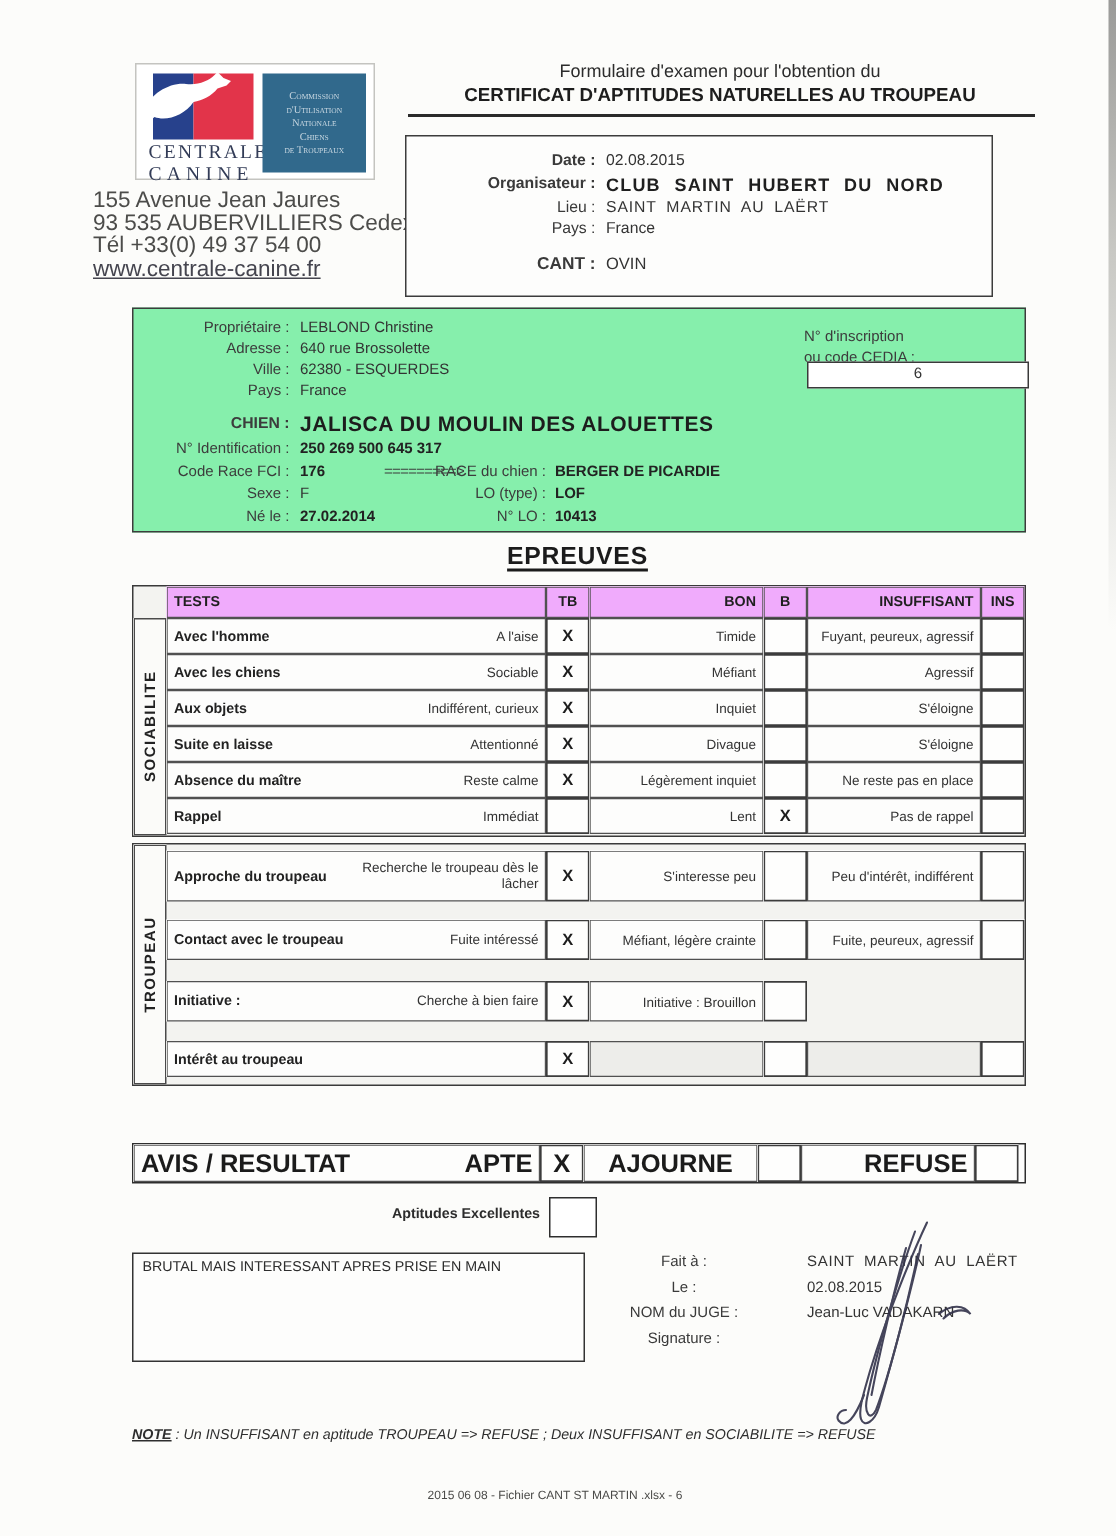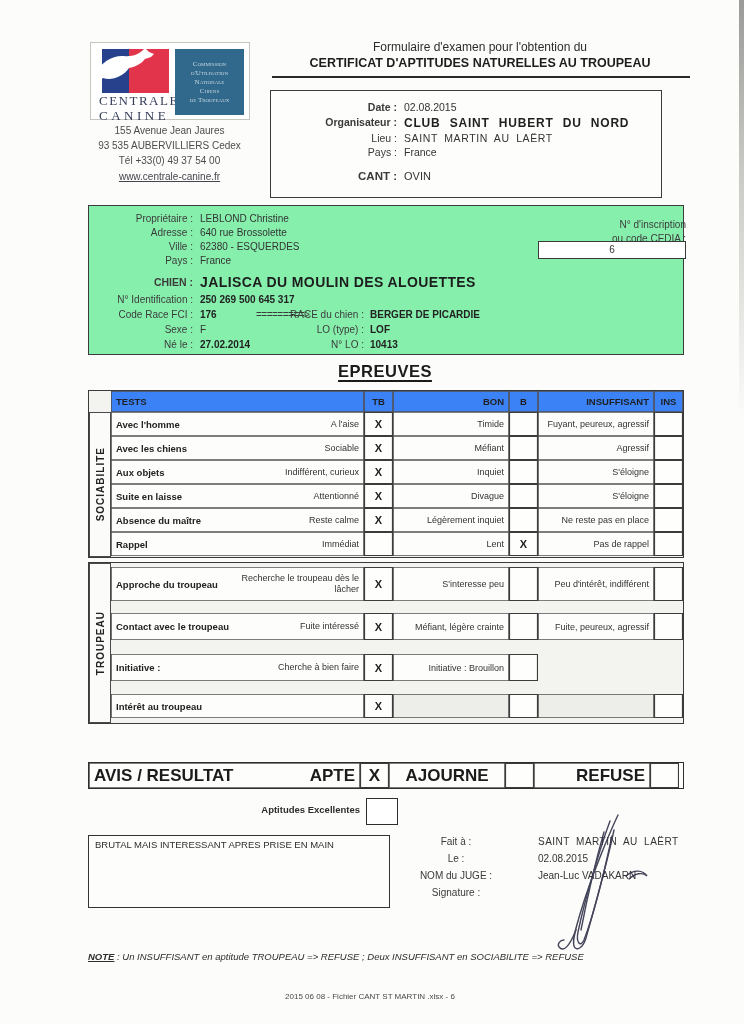--- a/index.html
+++ b/index.html
@@ -17,21 +17,21 @@
   .flag-red{width:60%;height:100%;}
   .dog-svg{position:absolute;left:0;top:4px;width:67px;height:36px;}
   .logo-word1{position:absolute;left:8px;top:50px;font-family:"Liberation Serif",serif;
     font-size:13px;letter-spacing:1.5px;color:#333c57;}
   .logo-word2{position:absolute;left:8px;top:65px;font-family:"Liberation Serif",serif;
     font-size:13px;letter-spacing:3.5px;color:#333c57;}
   .commission{position:absolute;left:84px;top:6px;width:69px;height:66px;
     display:flex;flex-direction:column;align-items:center;justify-content:center;
     font-family:"Liberation Serif",serif;font-variant:small-caps;
     font-size:7px;line-height:9px;color:#c6d6e0;text-align:center;}
-  .addr{position:absolute;left:62px;width:215px;text-align:center;font-size:10px;color:#4c4c4a;}
+  .addr{position:absolute;left:62px;width:215px;font-size:15px;color:#4c4c4a;}
   .addr a{color:#45454f;}
 
   
   .title1{position:absolute;left:270px;top:40px;width:420px;text-align:center;font-size:12px;color:#2c2c2c;}
   .title2{position:absolute;left:270px;top:56px;width:420px;text-align:center;
     font-size:12.5px;font-weight:700;color:#1d1d1d;}
   .title-rule{position:absolute;left:272px;top:76px;width:418px;height:0;border-top:2.2px solid #2a2a2a;}
 
   
   .event-box{position:absolute;left:270px;top:90px;width:390px;height:106px;
@@ -48,21 +48,21 @@
     border:1.6px solid #3c3c3c;background:#86efac;}
   .in-row{position:absolute;left:0;width:100%;font-size:10px;}
   .in-lbl{position:absolute;left:0;width:104px;text-align:right;color:#3c3c3c;}
   .in-val{position:absolute;left:111px;color:#333;}
   .in-lbl2{position:absolute;left:180px;width:95px;text-align:right;color:#3c3c3c;}
   .in-val2{position:absolute;left:281px;color:#333;}
   .in-arrow{position:absolute;left:167px;color:#3c3c3c;letter-spacing:-.5px;}
   .bold{font-weight:700;color:#222;}
   .dogname{font-size:14px;font-weight:700;letter-spacing:.4px;color:#1d1d1d;}
   .chien-lbl{font-weight:700;font-size:10.5px;}
-  .reg-lbl{position:absolute;left:447px;width:150px;text-align:right;font-size:10px;color:#3c3c3c;}
+  .reg-lbl{position:absolute;left:447px;width:150px;text-align:left;font-size:10px;color:#3c3c3c;}
   .reg-box{position:absolute;left:449px;top:35px;width:146px;height:16px;border:1.4px solid #3a3a3a;
     background:#fff;text-align:center;font-size:10px;line-height:16px;}
 
   
   .epreuves{position:absolute;left:88px;top:362px;width:594px;text-align:center;
     font-size:16.5px;font-weight:700;color:#1b1b1b;text-decoration:underline;
     text-underline-offset:3px;text-decoration-thickness:1.6px;letter-spacing:.5px;}
 
   
   .ttable{position:absolute;left:88px;width:594px;border:1.7px solid #3a3a3a;background:#f3f3f0;}
@@ -74,21 +74,21 @@
   .side1{top:21px;bottom:0;}
   .side2{top:0;bottom:0;}
   .vtext{writing-mode:vertical-rl;transform:rotate(180deg);font-weight:700;
     font-size:10px;letter-spacing:1px;color:#222;}
   .grid6{display:grid;grid-template-columns:253px 29px 116px 29px 116px 29px;}
   .grid4{display:grid;grid-template-columns:253px 29px 116px 29px;}
   .thead{position:absolute;left:22px;top:0;width:572px;height:21px;background:#f7f7f4;}
   .trows{position:absolute;left:22px;top:21px;width:572px;}
   .cell{box-shadow:inset 0 0 0 0.8px #515151;background:#fdfdfc;
     display:flex;align-items:center;font-size:9px;color:#333;min-height:0;}
-  .cell-h{font-weight:700;font-size:9.5px;color:#1f1f1f;background:#3b82f6;}
+  .cell-h{font-weight:700;font-size:9.5px;color:#1f1f1f;background:#f0abfc;}
   .pad{padding:0 5px;}
   .jright{justify-content:flex-end;text-align:right;}
   .jcenter{justify-content:center;}
   .cell-test{justify-content:space-between;padding:0 5px;}
   .t-name{font-weight:700;font-size:9.5px;color:#222;white-space:nowrap;}
   .t-opt{font-size:9px;text-align:right;max-width:165px;line-height:11px;}
   .chk{justify-content:center;font-size:11px;font-weight:600;color:#1d1d1d;
     box-shadow:inset 0 0 0 1.1px #3c3c3c;background:#fefefd;}
   .row22{height:24px;}
   .trow{position:absolute;left:22px;right:0;background:#fff;}

